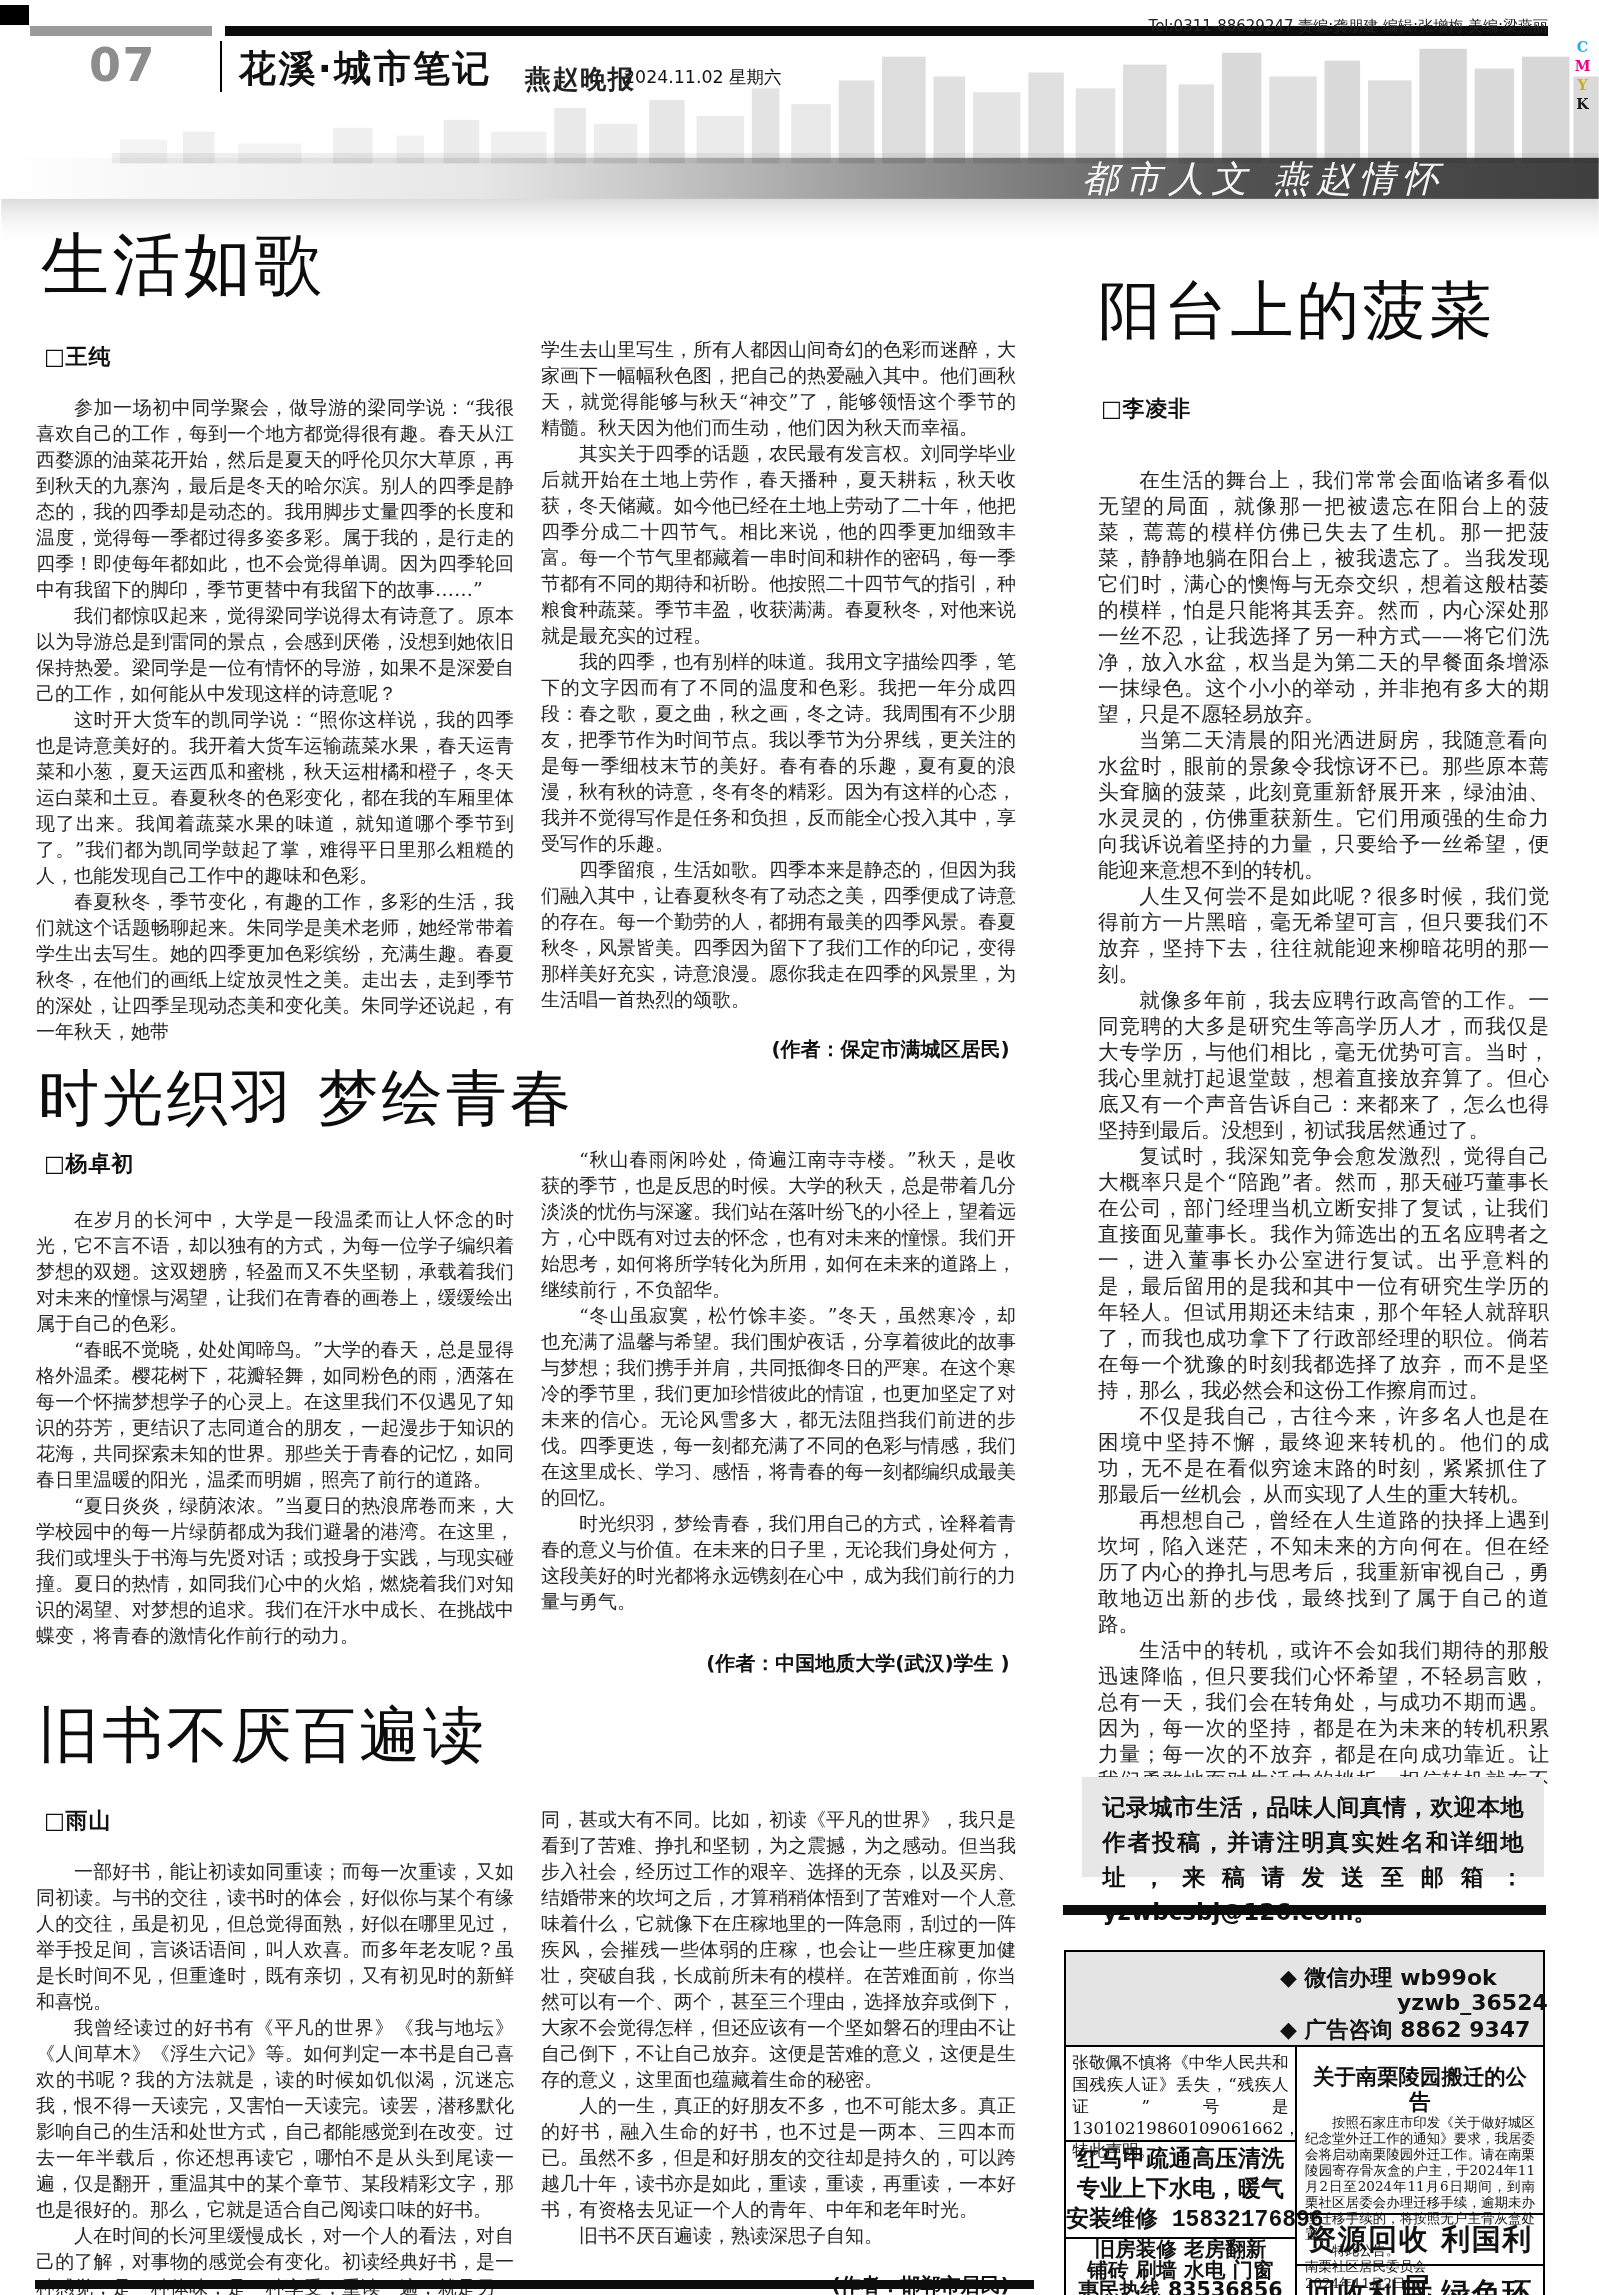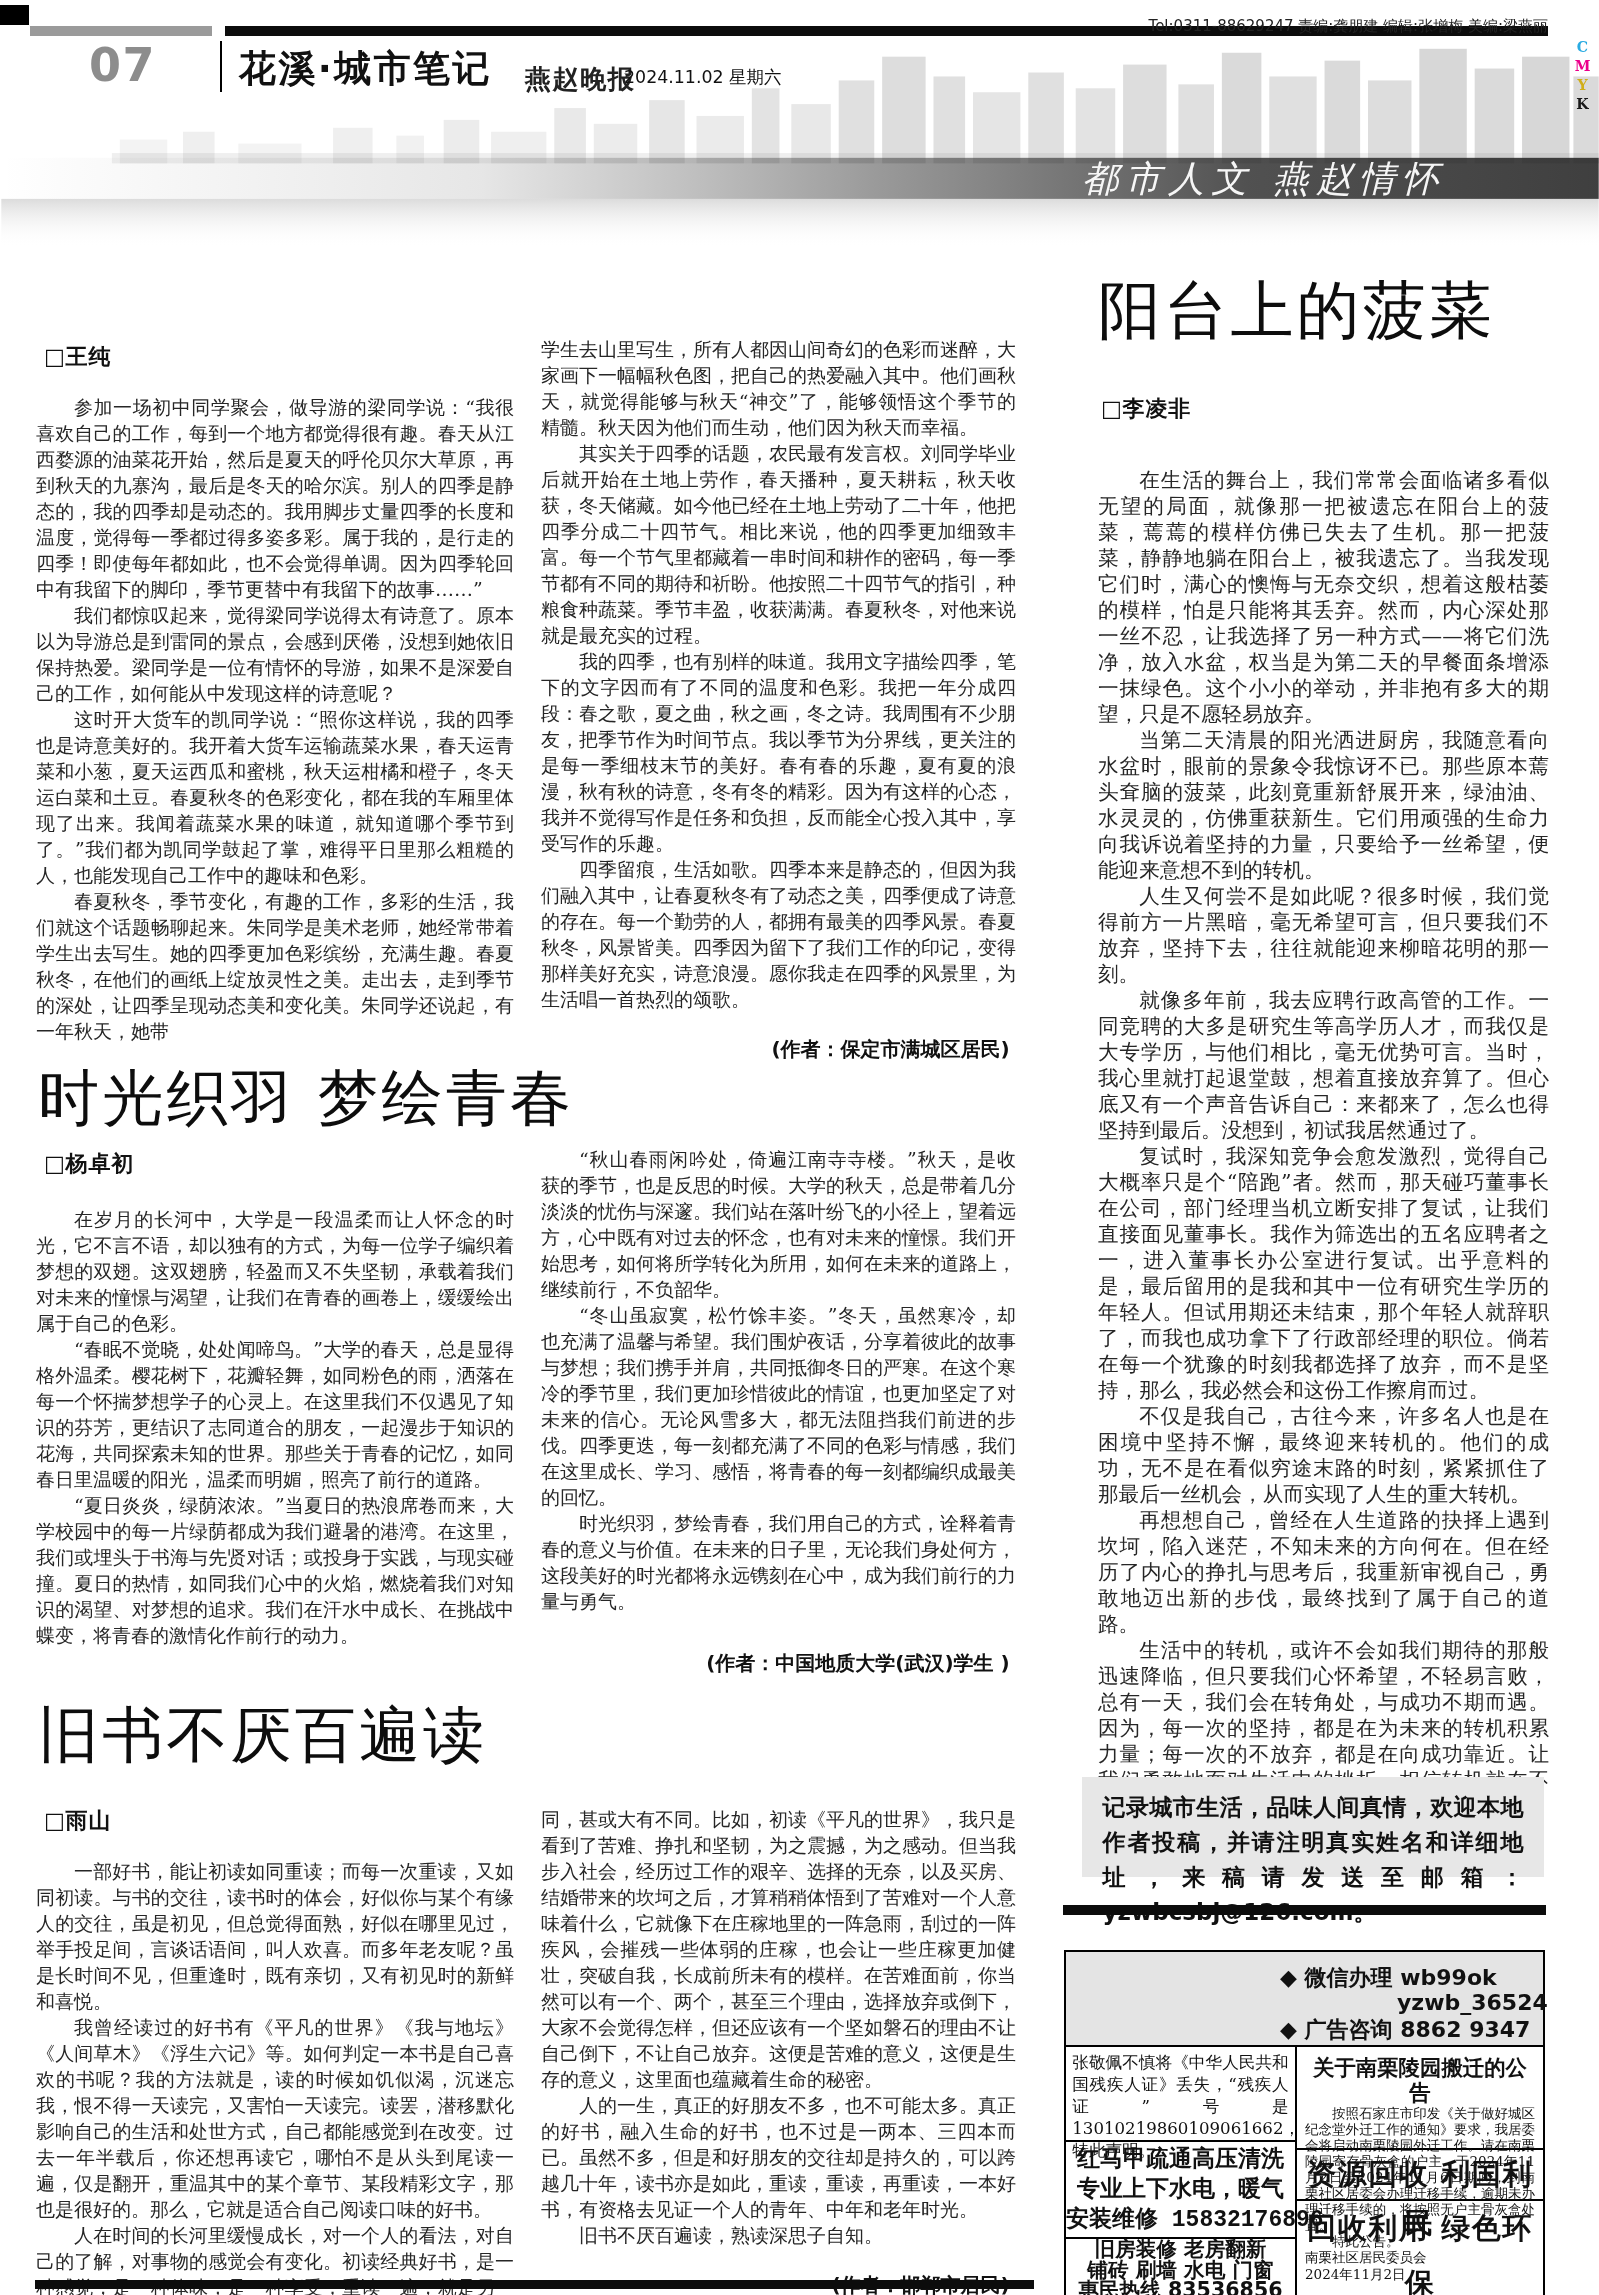--- a/index.html
+++ b/index.html
@@ -67,21 +67,21 @@
   .svc-body{display:flex;height:252px;}
   .svc-left{width:231px;border-right:2.4px solid #000;box-sizing:border-box;}
   .svc-right{flex:1;}
   .cell{box-sizing:border-box;}
   .cell-lost{height:95px;border-bottom:2.4px solid #000;padding:4.7px 6.3px;
      font-size:16.6px;line-height:22px;text-align:justify;font-family:"DejaVu Serif","Liberation Serif",serif;}
   .cell-plumb{height:97px;border-bottom:2.4px solid #000;text-align:center;font-weight:bold;padding-top:3.2px;font-family:Liberation Mono, monospace;}
   .cell-plumb div{font-size:23px;line-height:30px;white-space:nowrap;}
   .cell-reno{height:57px;text-align:center;font-weight:bold;}
   .cell-reno div{font-size:20.6px;line-height:20.6px;white-space:nowrap;}
-  .cell-ann{height:103px;border-bottom:2.4px solid #000;padding:8px 8px;}
+  .cell-ann{height:168px;border-bottom:2.4px solid #000;padding:17px 8px;}
   .ann-title{text-align:center;font-weight:bold;font-size:21.4px;line-height:25px;}
   .ann-body{font-family:"DejaVu Serif","Liberation Serif",serif;font-size:13.5px;line-height:16px;
      text-align:justify;margin:0;text-indent:2em;}
   .ann-close{font-family:"DejaVu Serif","Liberation Serif",serif;font-size:13.5px;line-height:16px;
      margin:0;text-indent:2em;}
   .ann-sign{font-size:13.5px;line-height:17.4px;margin:0;padding-right:4.7px;
      font-family:"DejaVu Serif","Liberation Serif",serif;}
   .cell-slg1{height:51px;border-bottom:2.4px solid #000;text-align:center;font-weight:bold;font-size:29px;line-height:49px;letter-spacing:1.6px;}
   .cell-slg2{height:62px;text-align:center;font-weight:bold;font-size:29px;line-height:55px;letter-spacing:1.6px;}
 </style>
@@ -150,20 +150,21 @@
       <rect x="1865" y="45" width="50" height="120" opacity="0.24"></rect>
         <rect x="1925" y="30" width="60" height="135" opacity="0.26"></rect>
       <rect x="1990" y="55" width="32" height="110" opacity="0.24"></rect>
       <rect x="140" y="152" width="1882" height="13" opacity="0.10"></rect>
     </g>
     <rect x="0" y="158" width="2022" height="52" fill="url(#bandG)"></rect>
     <rect x="0" y="210" width="2022" height="62" fill="url(#reflG)"></rect>
   </svg>
   <div class="abs banner-slogan">都市人文 燕赵情怀</div>
 
+  <h1 class="abs art-title t-a1" style="margin:0">生活如歌</h1>
   <div class="abs byline b-a1">□王纯</div>
   <div class="abs body-text colA blk-a1c1">
     <p>参加一场初中同学聚会，做导游的梁同学说：“我很喜欢自己的工作，每到一个地方都觉得很有趣。春天从江西婺源的油菜花开始，然后是夏天的呼伦贝尔大草原，再到秋天的九寨沟，最后是冬天的哈尔滨。别人的四季是静态的，我的四季却是动态的。我用脚步丈量四季的长度和温度，觉得每一季都过得多姿多彩。属于我的，是行走的四季！即使每年都如此，也不会觉得单调。因为四季轮回中有我留下的脚印，季节更替中有我留下的故事……”</p>
     <p>我们都惊叹起来，觉得梁同学说得太有诗意了。原本以为导游总是到雷同的景点，会感到厌倦，没想到她依旧保持热爱。梁同学是一位有情怀的导游，如果不是深爱自己的工作，如何能从中发现这样的诗意呢？</p>
     <p>这时开大货车的凯同学说：“照你这样说，我的四季也是诗意美好的。我开着大货车运输蔬菜水果，春天运青菜和小葱，夏天运西瓜和蜜桃，秋天运柑橘和橙子，冬天运白菜和土豆。春夏秋冬的色彩变化，都在我的车厢里体现了出来。我闻着蔬菜水果的味道，就知道哪个季节到了。”我们都为凯同学鼓起了掌，难得平日里那么粗糙的人，也能发现自己工作中的趣味和色彩。</p>
     <p>春夏秋冬，季节变化，有趣的工作，多彩的生活，我们就这个话题畅聊起来。朱同学是美术老师，她经常带着学生出去写生。她的四季更加色彩缤纷，充满生趣。春夏秋冬，在他们的画纸上绽放灵性之美。走出去，走到季节的深处，让四季呈现动态美和变化美。朱同学还说起，有一年秋天，她带</p>
   </div>
   <div class="abs body-text colB blk-a1c2">
     <p class="noind">学生去山里写生，所有人都因山间奇幻的色彩而迷醉，大家画下一幅幅秋色图，把自己的热爱融入其中。他们画秋天，就觉得能够与秋天“神交”了，能够领悟这个季节的精髓。秋天因为他们而生动，他们因为秋天而幸福。</p>
     <p>其实关于四季的话题，农民最有发言权。刘同学毕业后就开始在土地上劳作，春天播种，夏天耕耘，秋天收获，冬天储藏。如今他已经在土地上劳动了二十年，他把四季分成二十四节气。相比来说，他的四季更加细致丰富。每一个节气里都藏着一串时间和耕作的密码，每一季节都有不同的期待和祈盼。他按照二十四节气的指引，种粮食种蔬菜。季节丰盈，收获满满。春夏秋冬，对他来说就是最充实的过程。</p>

